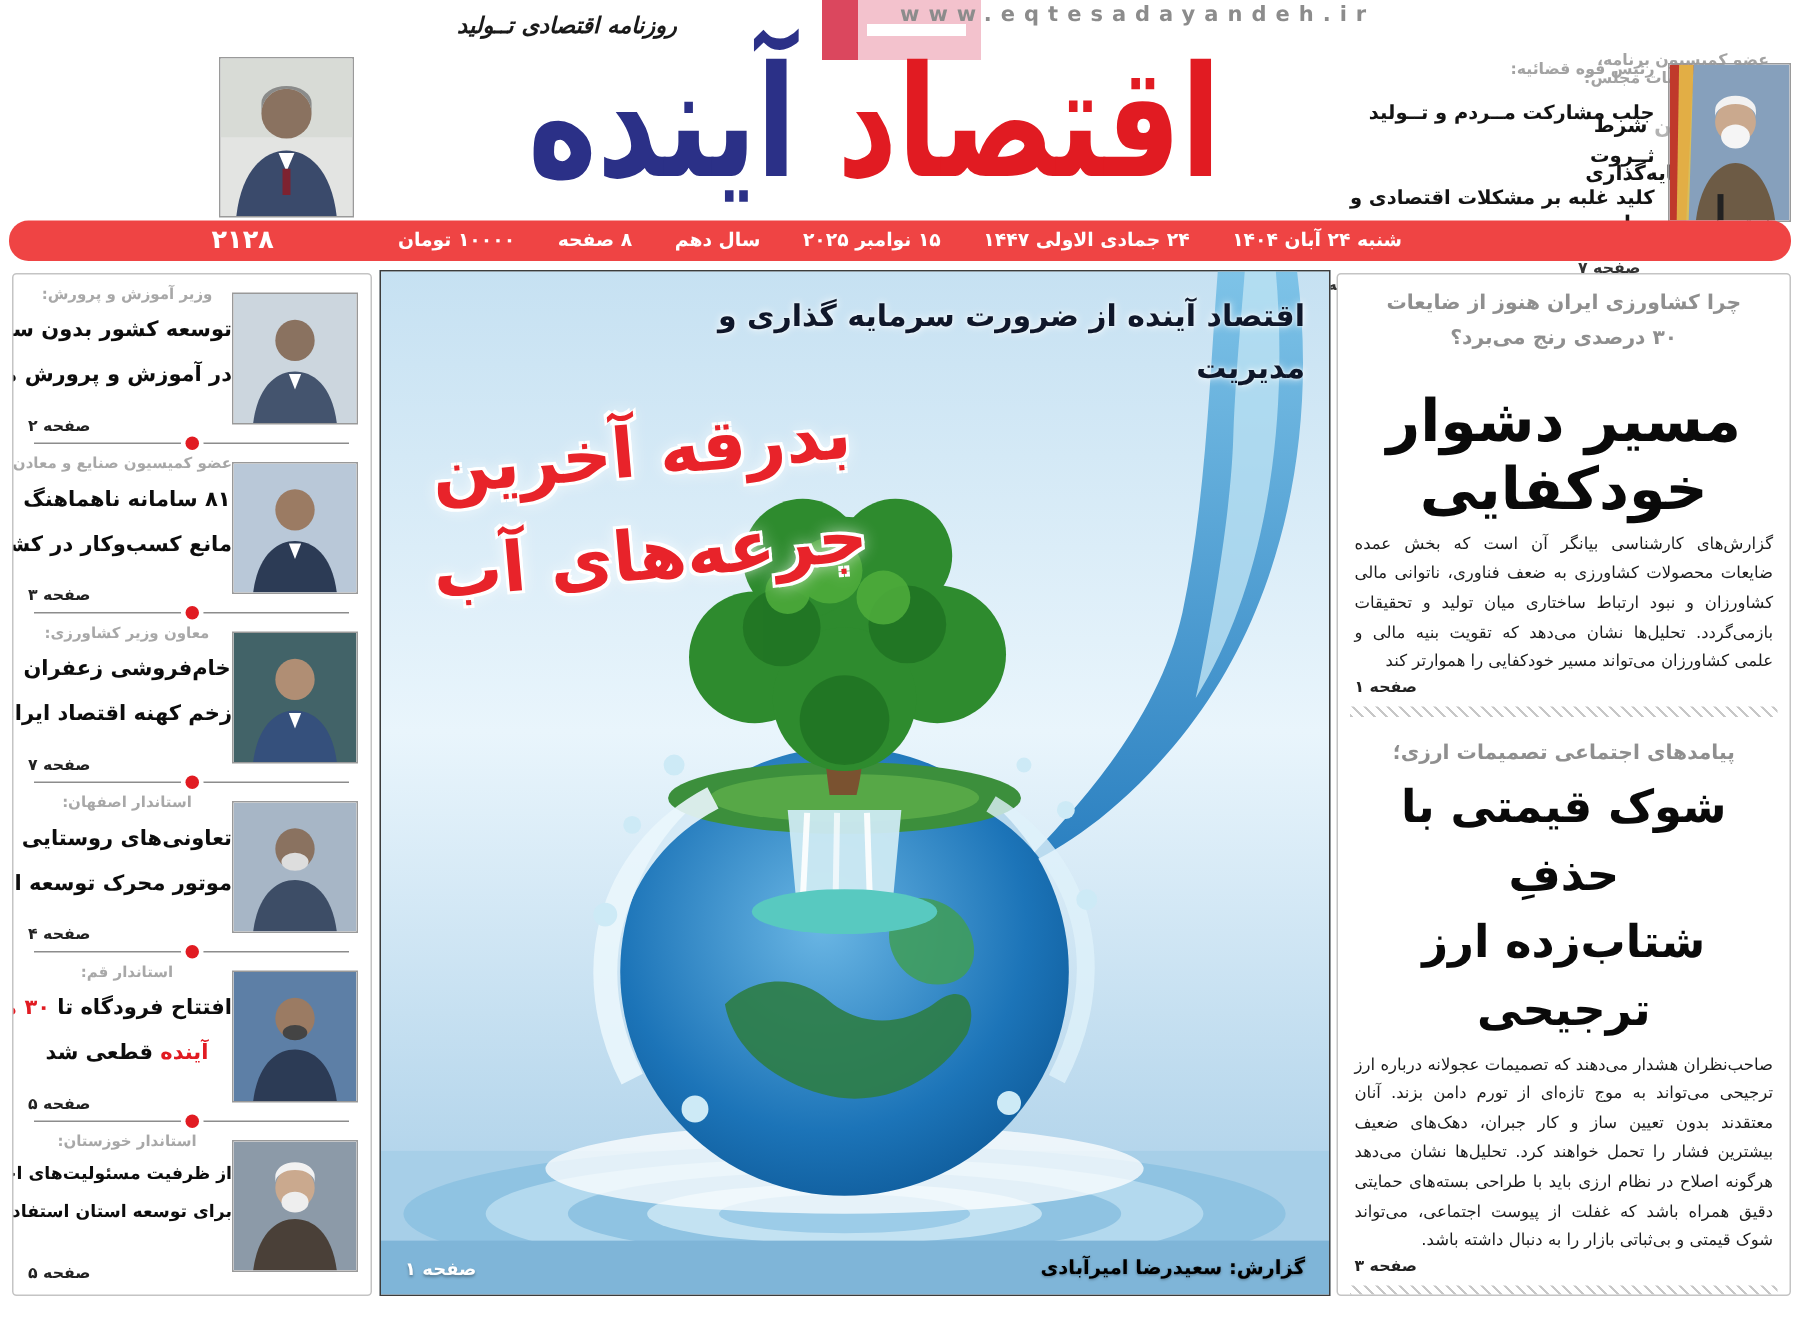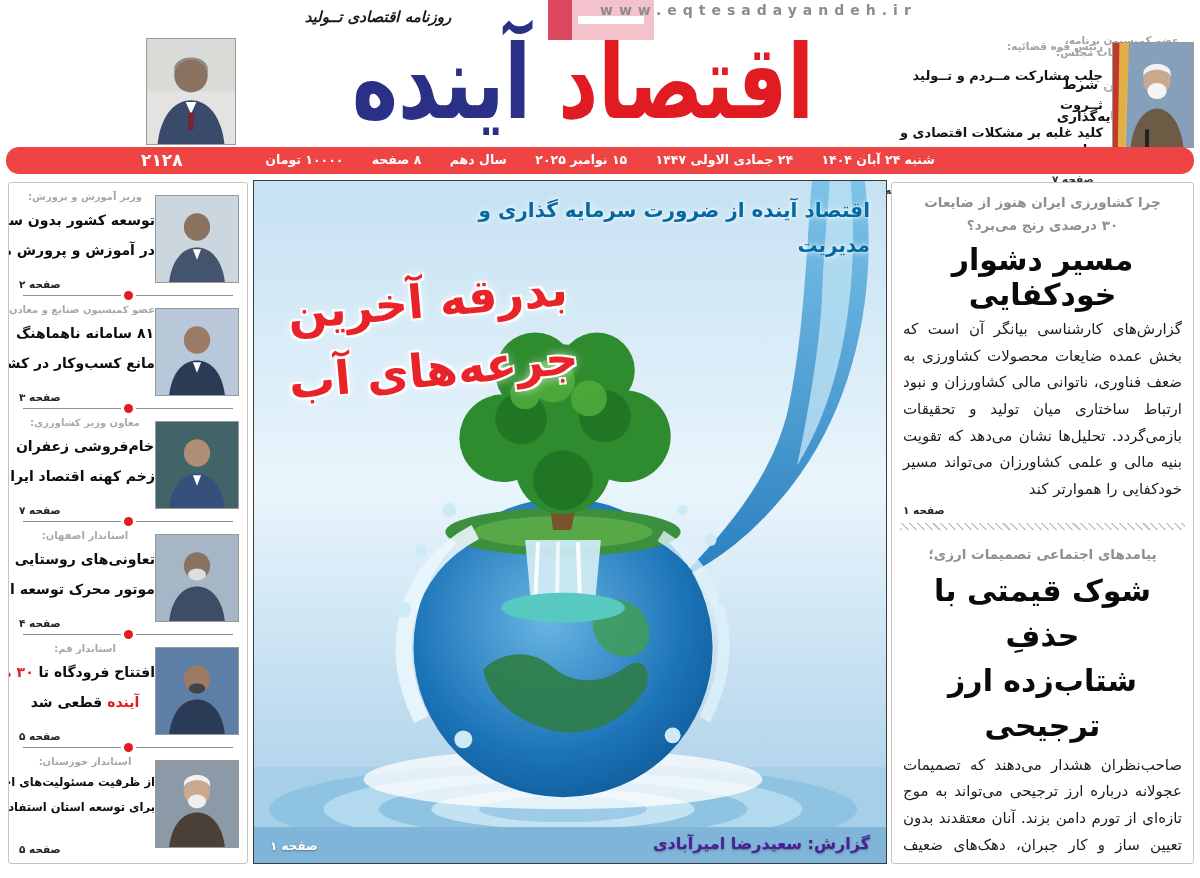--- a/index.html
+++ b/index.html
@@ -61,39 +61,39 @@
   .sb-page { position:absolute; left:10px; bottom:6px; font-size:10.5px; font-weight:bold; color:#222; }
   .sb-divider { position:absolute; bottom:0; left:14px; right:14px; border-top:1px solid #8c8c8c; }
   .sb-divider::after { content:""; position:absolute; left:50%; top:-5px; margin-left:-4px; width:9px; height:9px;
                        border-radius:50%; background:#e11b22; box-shadow:0 0 0 3px #fff; }
 
   
   .center { position:absolute; left:253px; top:180px; width:634px; height:684px; border:1px solid #3c3c3c;
             background:#dceefb; overflow:hidden; }
   .center svg.scene { position:absolute; inset:0; width:100%; height:100%; }
   .center-kicker { position:absolute; top:12px; right:16px; width:470px; text-align:right; direction:rtl;
-                   font-size:20px; font-weight:900; color:#0369a1; line-height:1.75;
+                   font-size:20px; font-weight:900; color:#0f172a; line-height:1.75;
                    text-shadow:0 0 6px rgba(255,255,255,.95), 0 0 2px rgba(255,255,255,.95); }
   .center-headline { position:absolute; top:86px; left:4px; width:345px; text-align:center; direction:rtl;
                      font-size:46px; font-weight:900; color:#e8232a; line-height:1.5; transform:rotate(-5deg);
                      text-shadow:-2px -2px 0 #fff, 2px -2px 0 #fff, -2px 2px 0 #fff, 2px 2px 0 #fff, 0 0 12px #fff; }
-  .center-byline { position:absolute; bottom:10px; right:16px; color:#4c1d95; font-size:16px; font-weight:bold;
+  .center-byline { position:absolute; bottom:10px; right:16px; color:#000000; font-size:13px; font-weight:bold;
                    text-shadow:0 1px 2px rgba(0,0,0,.35);margin-top:42px; }
   .center-page { position:absolute; bottom:10px; left:16px; color:#fff; font-size:12px; font-weight:bold;
                  text-shadow:0 1px 2px rgba(0,0,0,.35); }
 
   
   .rcol { position:absolute; left:891px; top:182px; width:303px; height:682px; border:1px solid #c4c4c4;
           border-radius:3px; background:#fff; overflow:hidden; direction:rtl; }
   .article { padding:8px 11px 2px; }
   .a-kicker { text-align:center; color:#8f8f8f; font-size:13.5px; font-weight:bold; line-height:1.7; }
   .a-headline { text-align:center; color:#0a0a0a; font-weight:900; }
-  .a1 .a-headline { font-size:30px; margin:5px 0 4px; }
+  .a1 .a-headline { font-size:39px; margin:22px 0 4px; }
   .a2 .a-headline { font-size:30px; line-height:1.5; margin:2px 0 4px; }
-  .a-body { font-size:15px; color:#1c1c1c; text-align:justify; line-height:1.78; }
+  .a-body { font-size:11px; color:#1c1c1c; text-align:justify; line-height:1.78; }
   .a-page { text-align:left; font-size:10.5px; font-weight:bold; color:#222; margin-top:1px; }
   .hatch { height:7px; margin:5px 8px; background:repeating-linear-gradient(45deg,#c7c7c7 0 1.5px,transparent 1.5px 5.5px); }
 </style>
 </head>
 <body>
 
 <div class="page">
 
   <div class="header">
 

